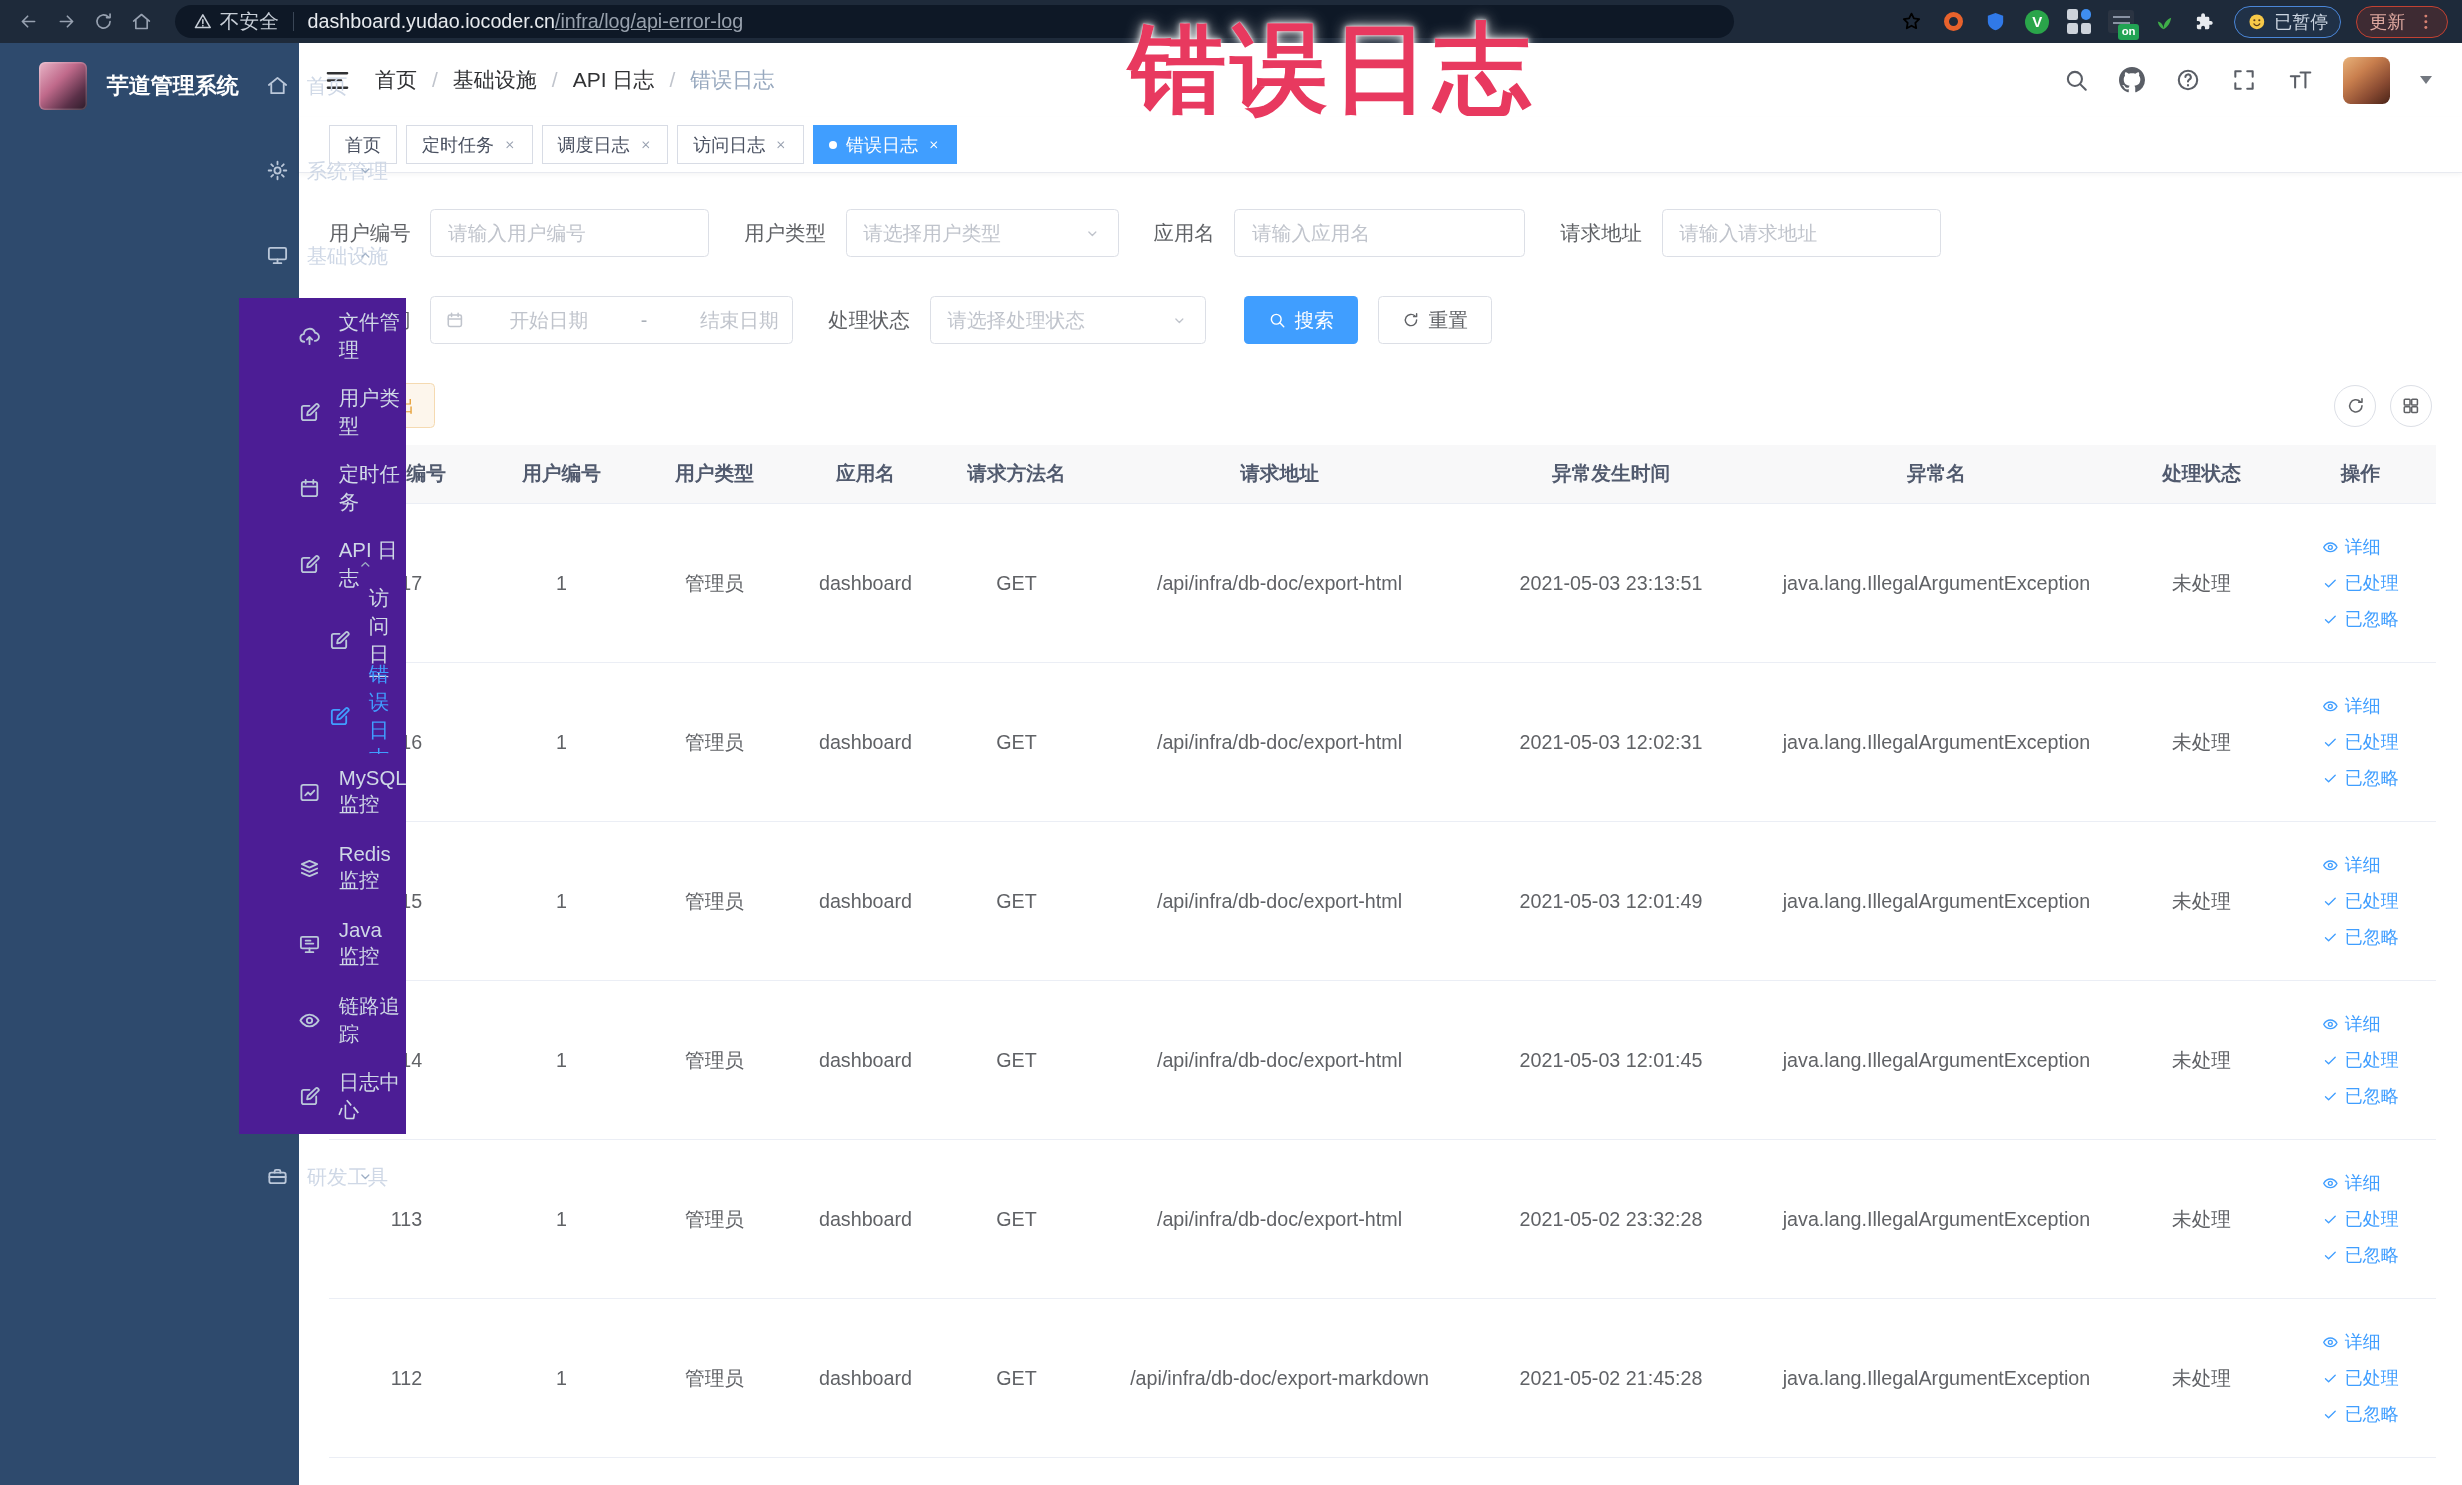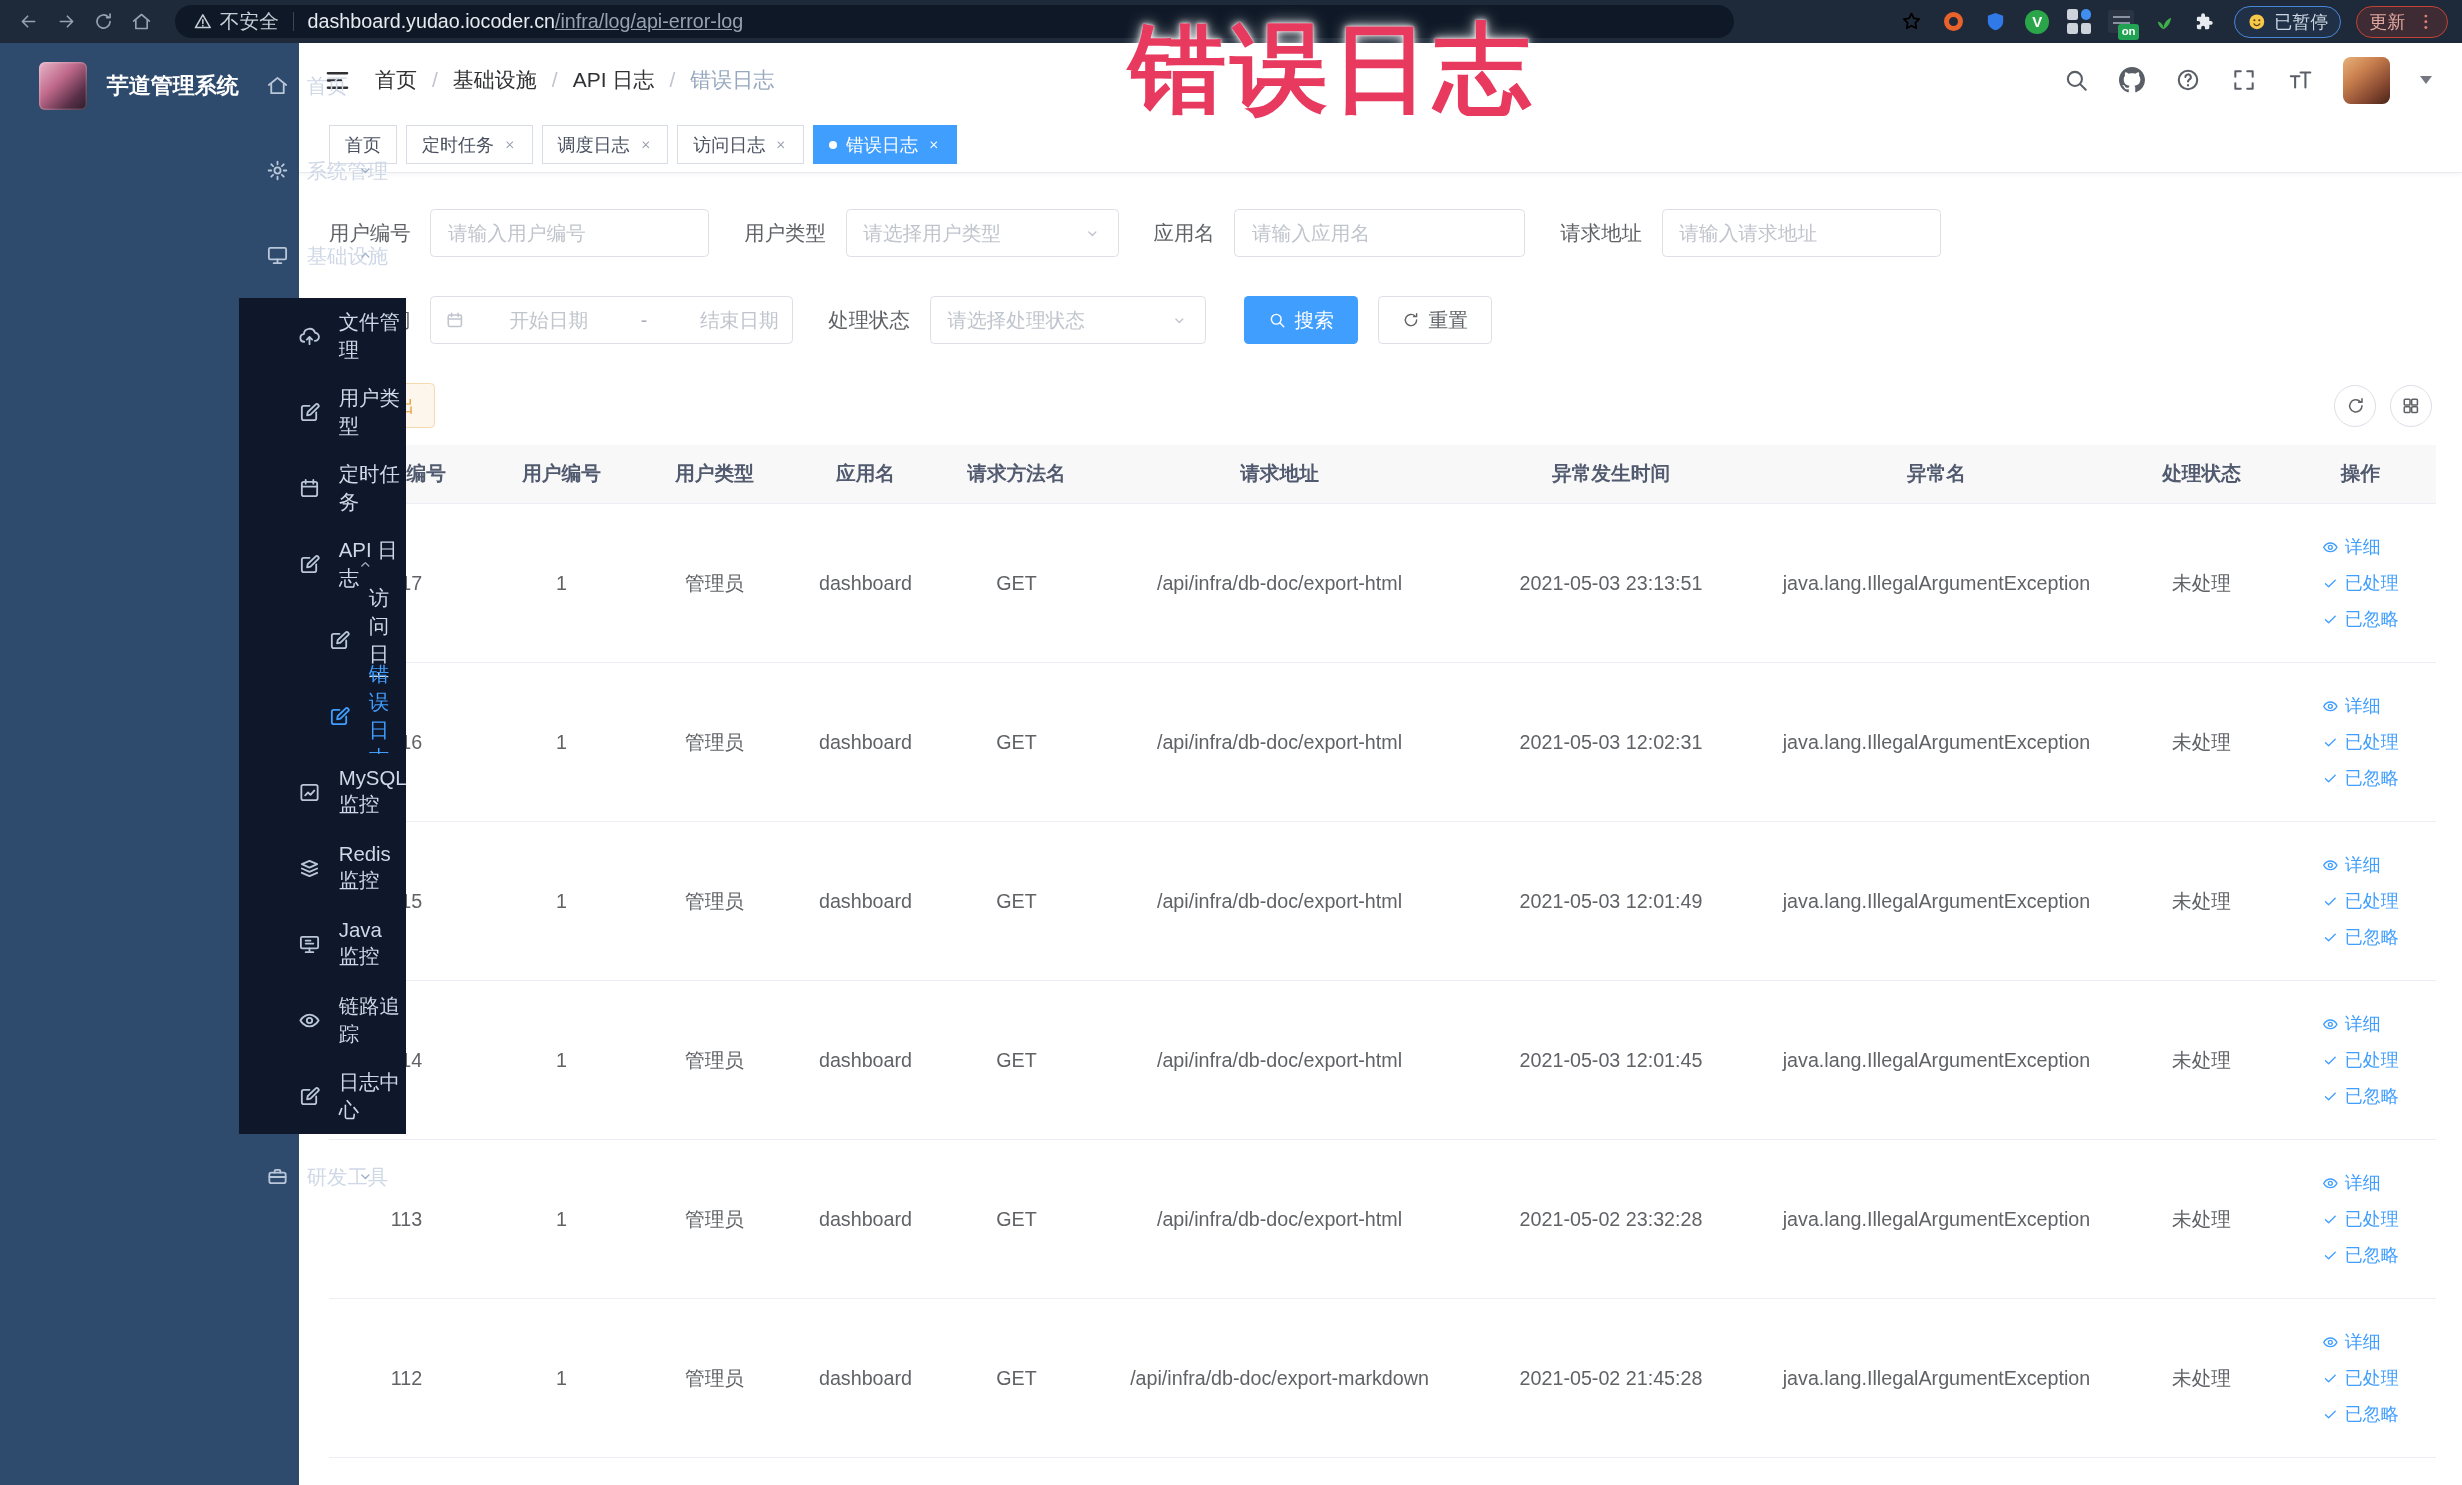--- a/index.html
+++ b/index.html
@@ -38,21 +38,21 @@
   .app { display:flex; height:1443px; }
   .sidebar { width:299px; background:#2e4a6d; flex:none; display:flex; flex-direction:row; }
   .logo-row { height:85px; display:flex; align-items:center; padding-left:39px; gap:19.7px; flex:none; }
   .logo-img { width:48px; height:48px; border-radius:6px; flex:none;
     background:linear-gradient(135deg,#e9b6c8 0%,#c06a8b 40%,#5a3048 75%,#2a1b28 100%);
     box-shadow:inset 0 0 0 1.5px rgba(255,255,255,.18); }
   .app-title { color:#fff; font-size:22px; font-weight:700; }
   .menu-item { height:85px; display:flex; align-items:center; color:#cfd8e6; font-size:20.4px;
     position:relative; padding-left:27px; gap:18px; cursor:pointer; flex:none; }
   .menu-item .mi-icon { color:#bac7d9; }
-  .menu-item.sub { height:76px; background:#0f172a; padding-left:59px; }
+  .menu-item.sub { height:76px; background:#4c1d95; padding-left:59px; }
   .menu-item.sub2 { padding-left:89px; }
   .menu-item.active, .menu-item.active .mi-icon { color:#409eff; }
   .chevron { position:absolute; right:32px; color:#9fb0c6; }
 
   .main { flex:1; display:flex; flex-direction:column; background:#fff; min-width:0; }
 
   
   .navbar { height:74px; display:flex; align-items:center; padding:0 30px 0 24px; background:#fff; flex:none; }
   .hamburger { color:#303133; margin-right:23px; cursor:pointer; }
   .breadcrumb { display:flex; align-items:center; gap:15px; font-size:21px; color:#303133; }

